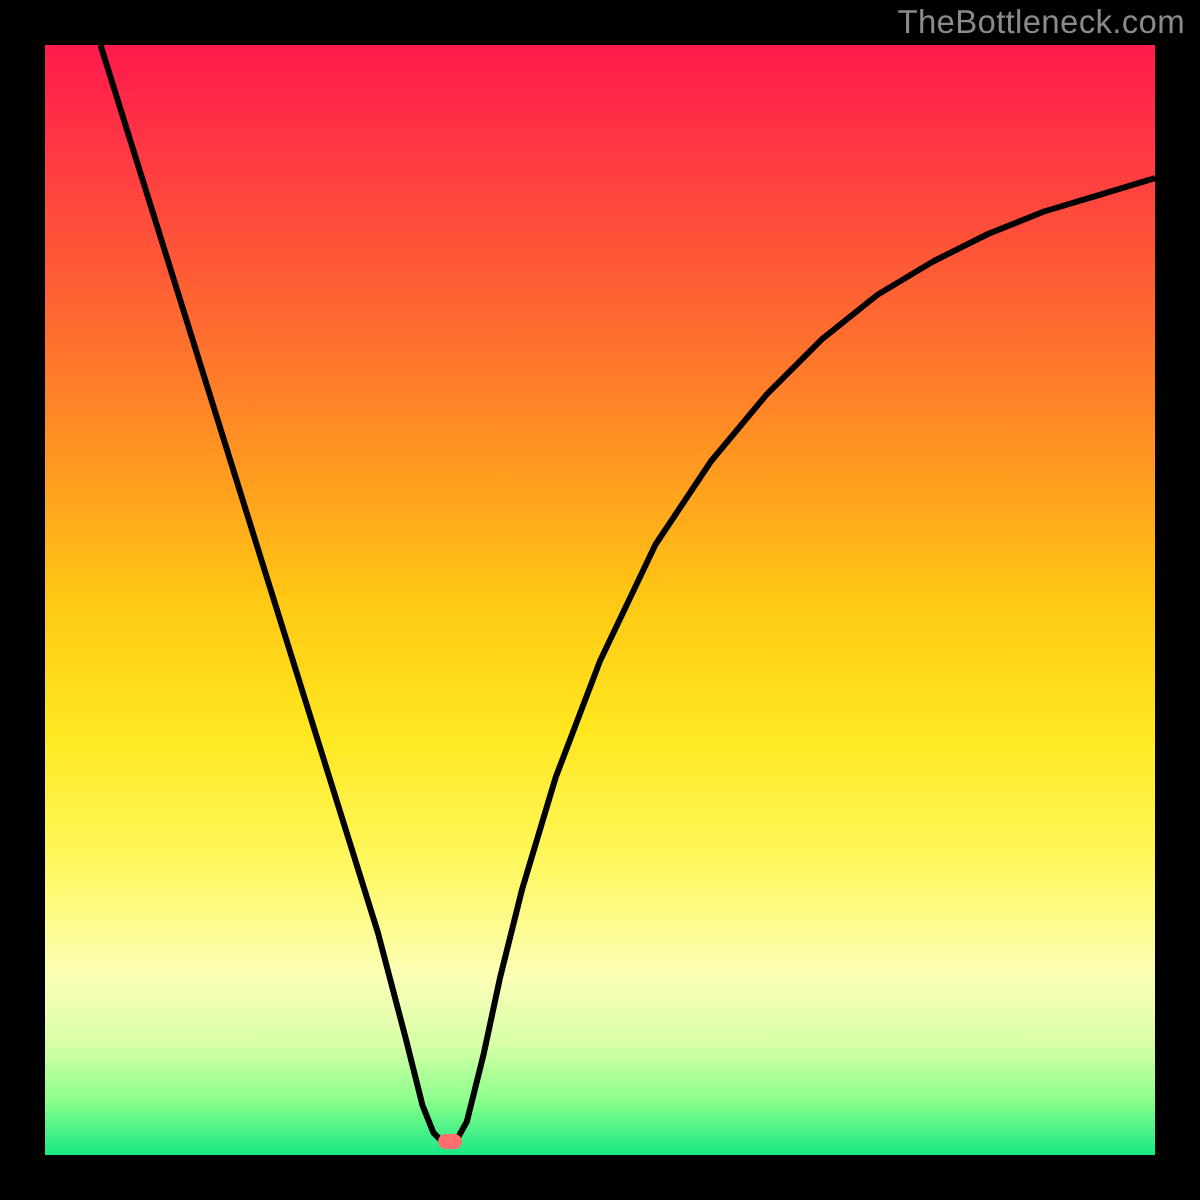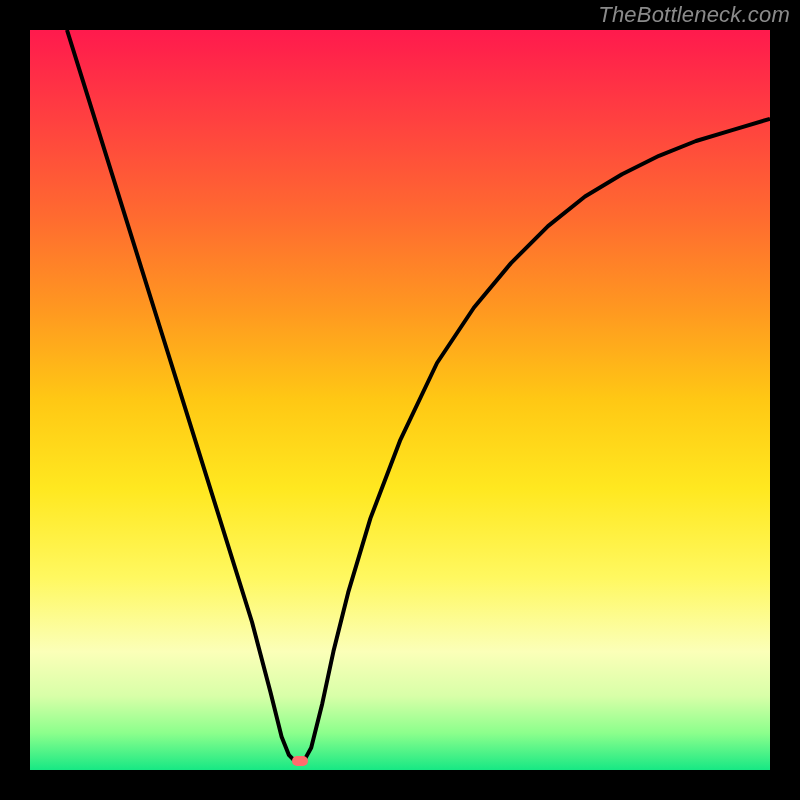--- a/index.html
+++ b/index.html
@@ -1,16 +1,16 @@
 <!DOCTYPE html>
 <html><head>
 <meta charset="utf-8">
 <style>
   html,body{margin:0;padding:0;width:800px;height:800px;overflow:hidden;background:#000;}
-  .frame{position:relative;width:800px;height:800px;background:#000;font-style:italic;}
+  .frame{position:relative;width:800px;height:800px;background:#000;}
   .plot-area{
     position:absolute;
     left:30px;top:30px;
     width:740px;height:740px;
     background:linear-gradient(to bottom,
       #ff1a4d 0%,
       #ff4040 12%,
       #ff6a30 25%,
       #ff9920 38%,
       #ffc814 50%,

